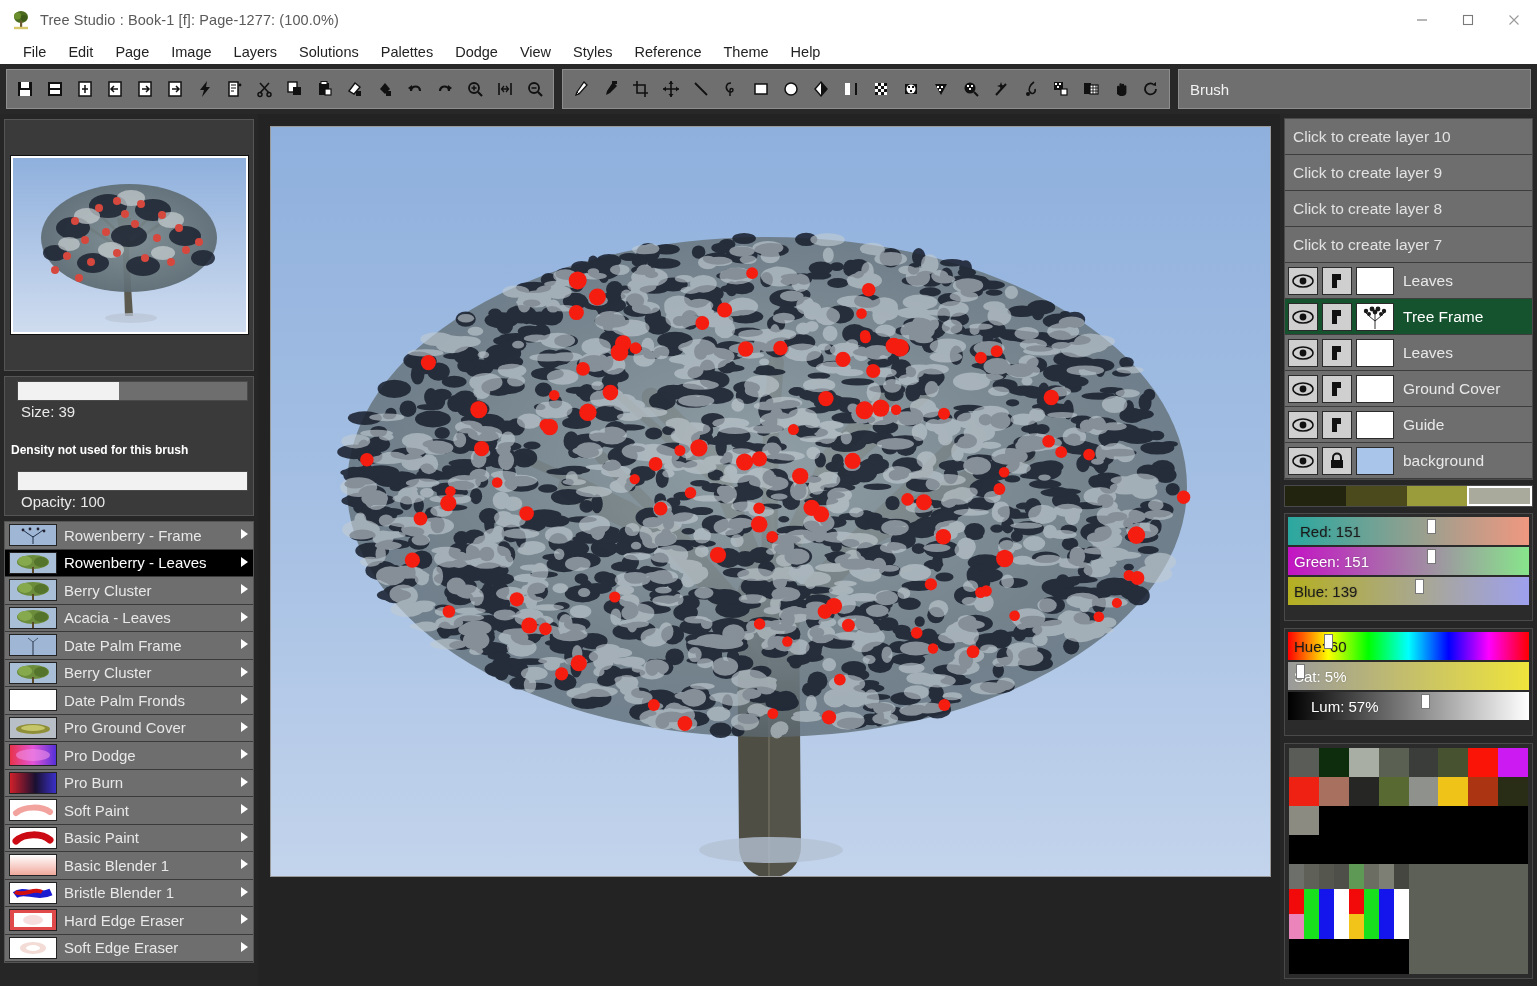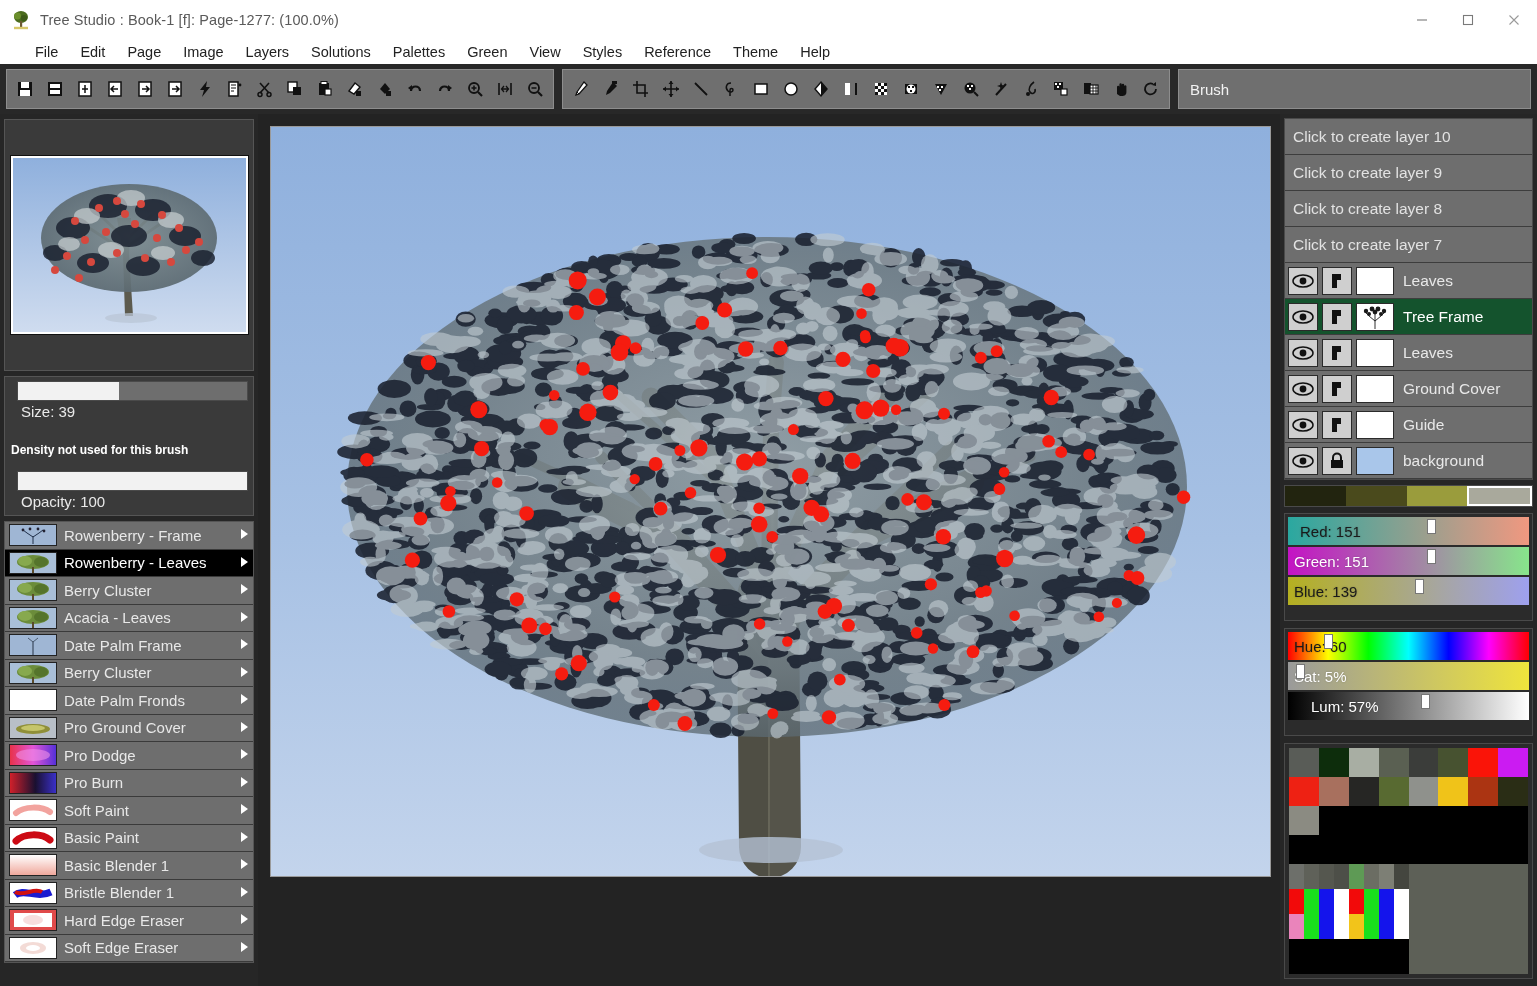--- a/index.html
+++ b/index.html
@@ -11,21 +11,21 @@
   }
   
   .titlebar { height:39px; background:#ffffff; display:flex; align-items:center; position:relative; }
   .title-icon { width:20px; height:20px; margin-left:11px; margin-right:9px; position:relative; flex:none; }
   .title-text { font-size:14.5px; color:#5a5a5a; letter-spacing:.1px; }
   .winbtns { position:absolute; right:0; top:0; height:39px; display:flex; }
   .winbtn { width:46px; height:39px; display:flex; align-items:center; justify-content:center; }
   .winbtn svg { display:block; }
 
   
-  .menubar { height:25px; background:#ffffff; display:flex; align-items:center; padding-left:24px; }
+  .menubar { height:25px; background:#ffffff; display:flex; align-items:center; padding-left:12px; }
   .menu-item { font-size:14.5px; color:#222; padding:2px 11px; cursor:default; }
 
   
   .toolstrip { height:50px; background:#282828; display:flex; align-items:center; padding:0 6px; gap:8px; }
   .tgroup { background:#6f6f6f; border:1px solid #8d8d8d; height:40px; display:flex; align-items:center; padding:0 3px; }
   .tbtn { width:30px; height:34px; display:flex; align-items:center; justify-content:center; }
   .tbtn svg { display:block; }
   .brushfield { flex:1; height:40px; background:#6f6f6f; border:1px solid #8d8d8d;
     display:flex; align-items:center; padding-left:11px; color:#f2f2f2; font-size:15px; }
 
@@ -125,21 +125,21 @@
 </div>
 
 <div class="menubar" id="menubar">
     <div class="menu-item">File</div>
     <div class="menu-item">Edit</div>
     <div class="menu-item">Page</div>
     <div class="menu-item">Image</div>
     <div class="menu-item">Layers</div>
     <div class="menu-item">Solutions</div>
     <div class="menu-item">Palettes</div>
-    <div class="menu-item">Green</div>
+    <div class="menu-item">Dodge</div>
     <div class="menu-item">View</div>
     <div class="menu-item">Styles</div>
     <div class="menu-item">Reference</div>
     <div class="menu-item">Theme</div>
     <div class="menu-item">Help</div>
   </div>
 
 <div class="toolstrip">
   <div class="tgroup" id="tb1">
       <div class="tbtn">

